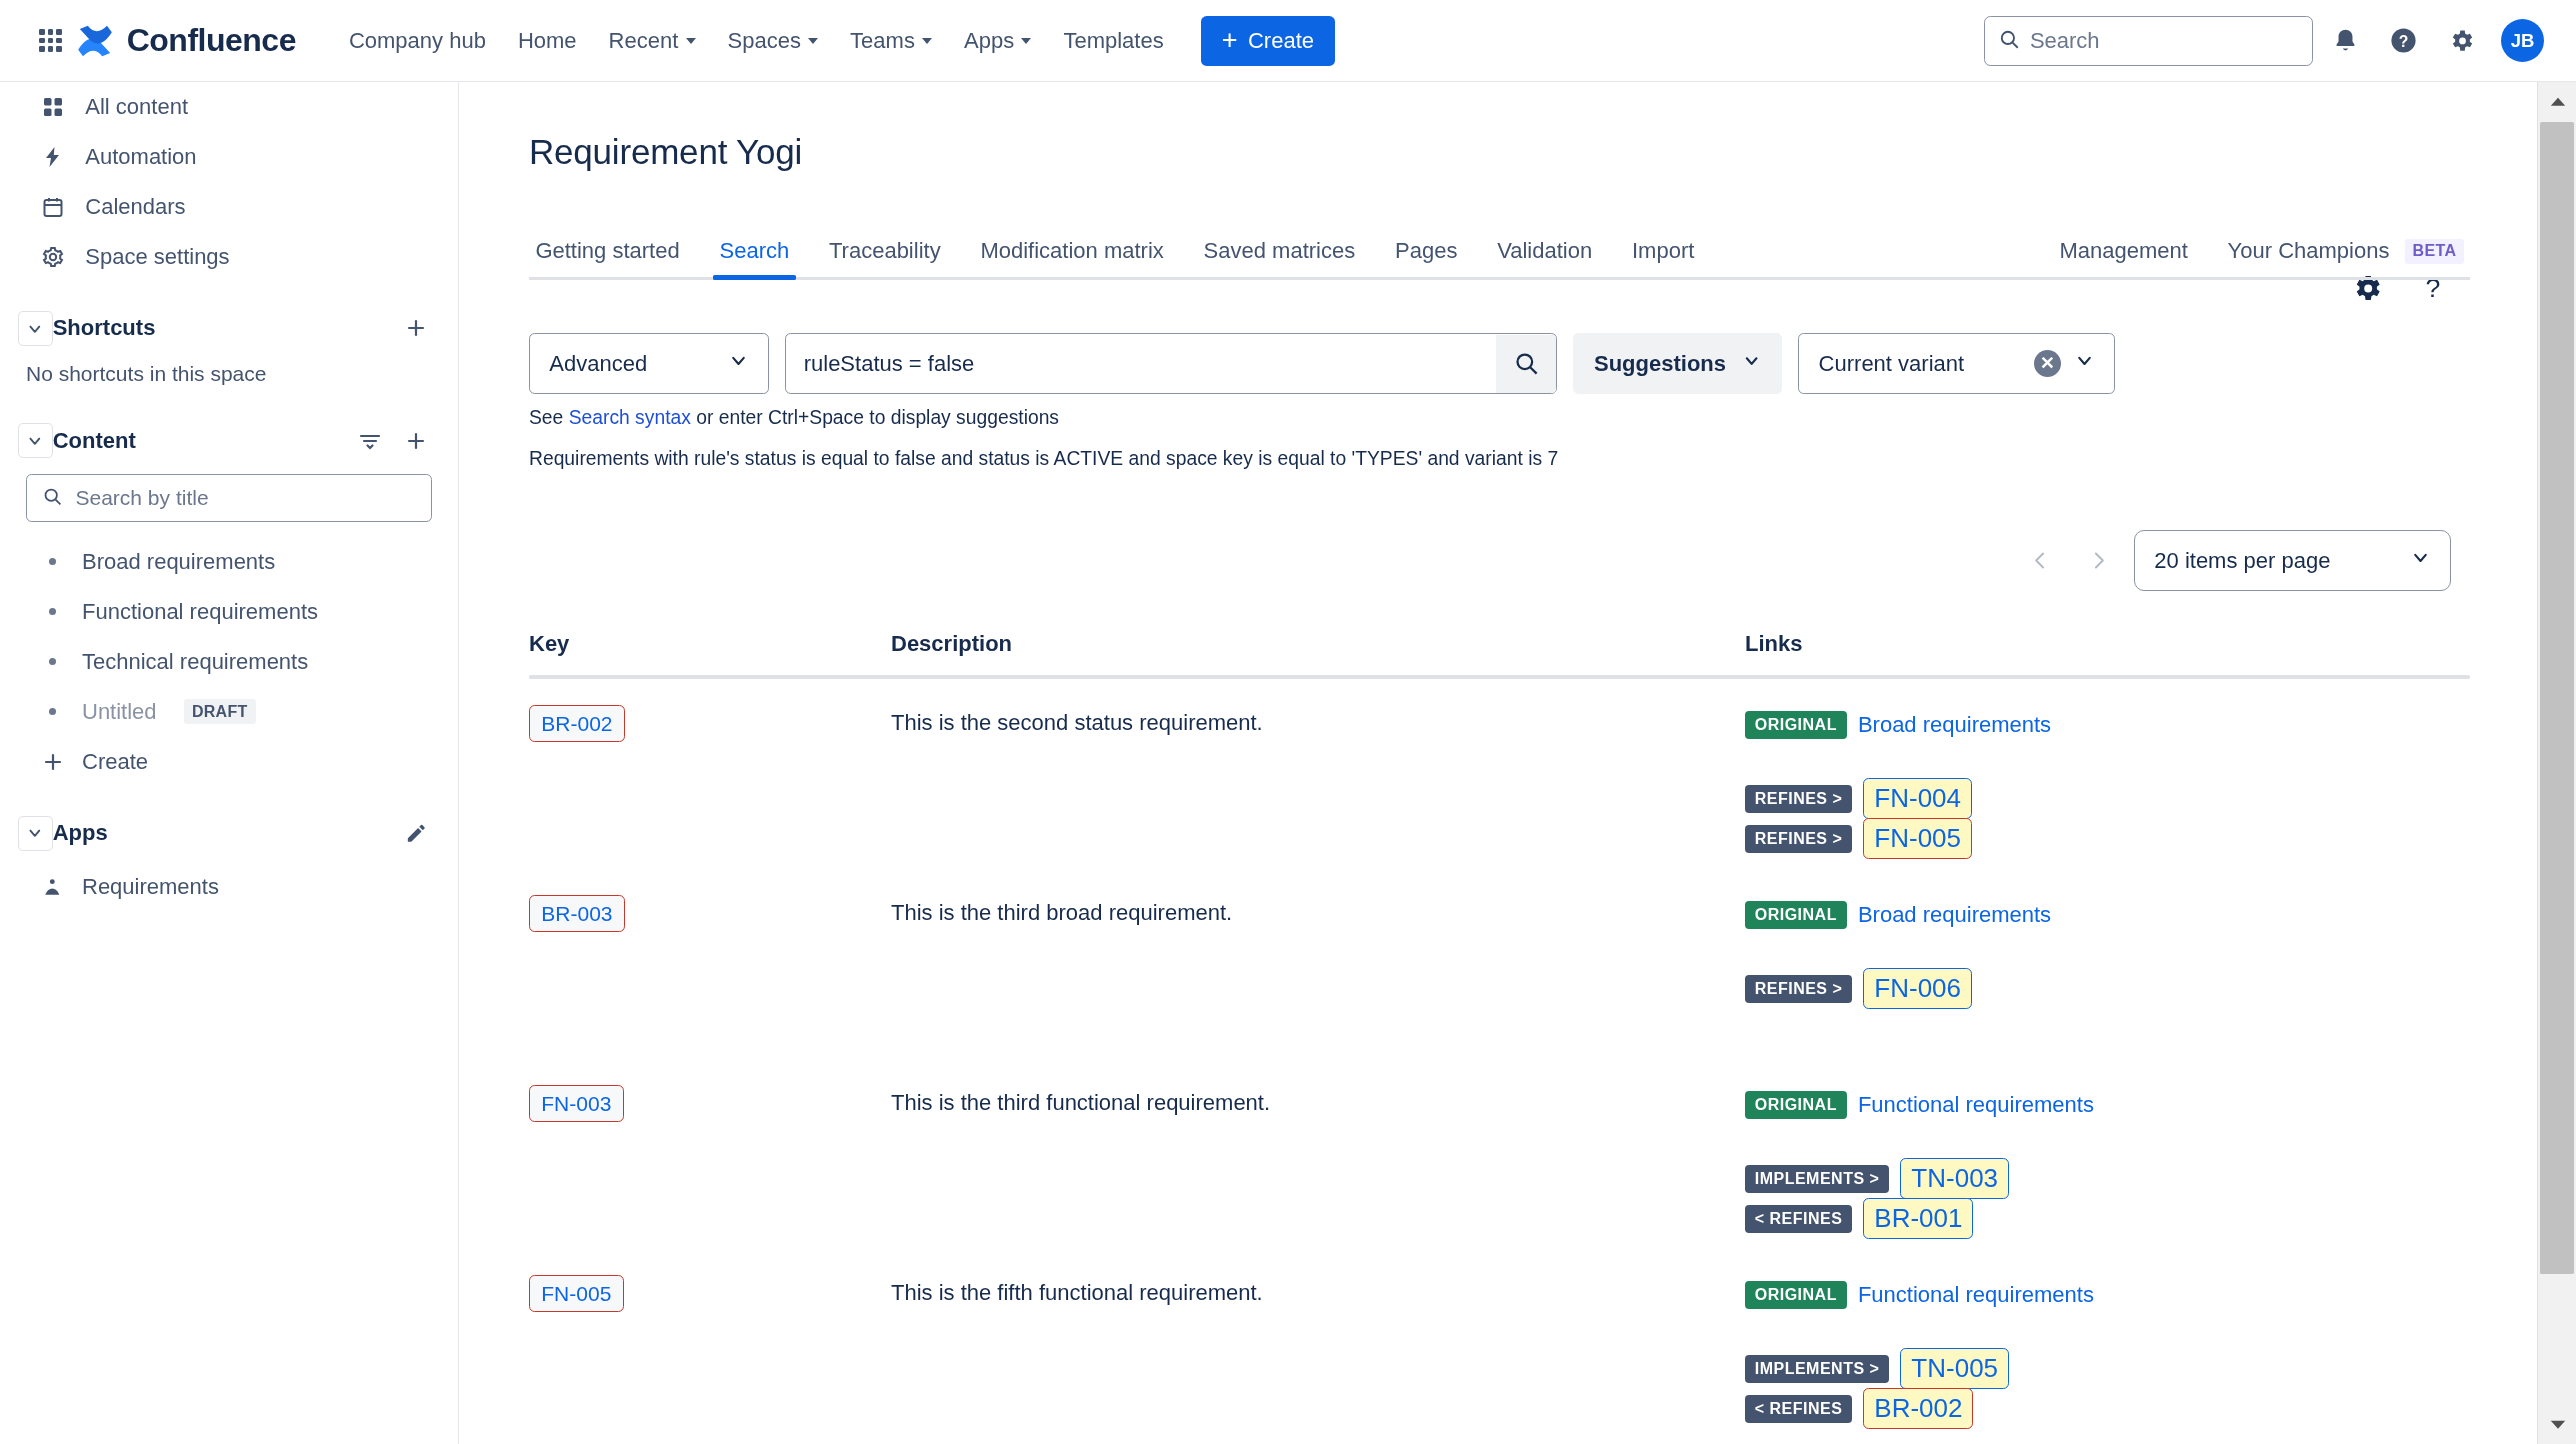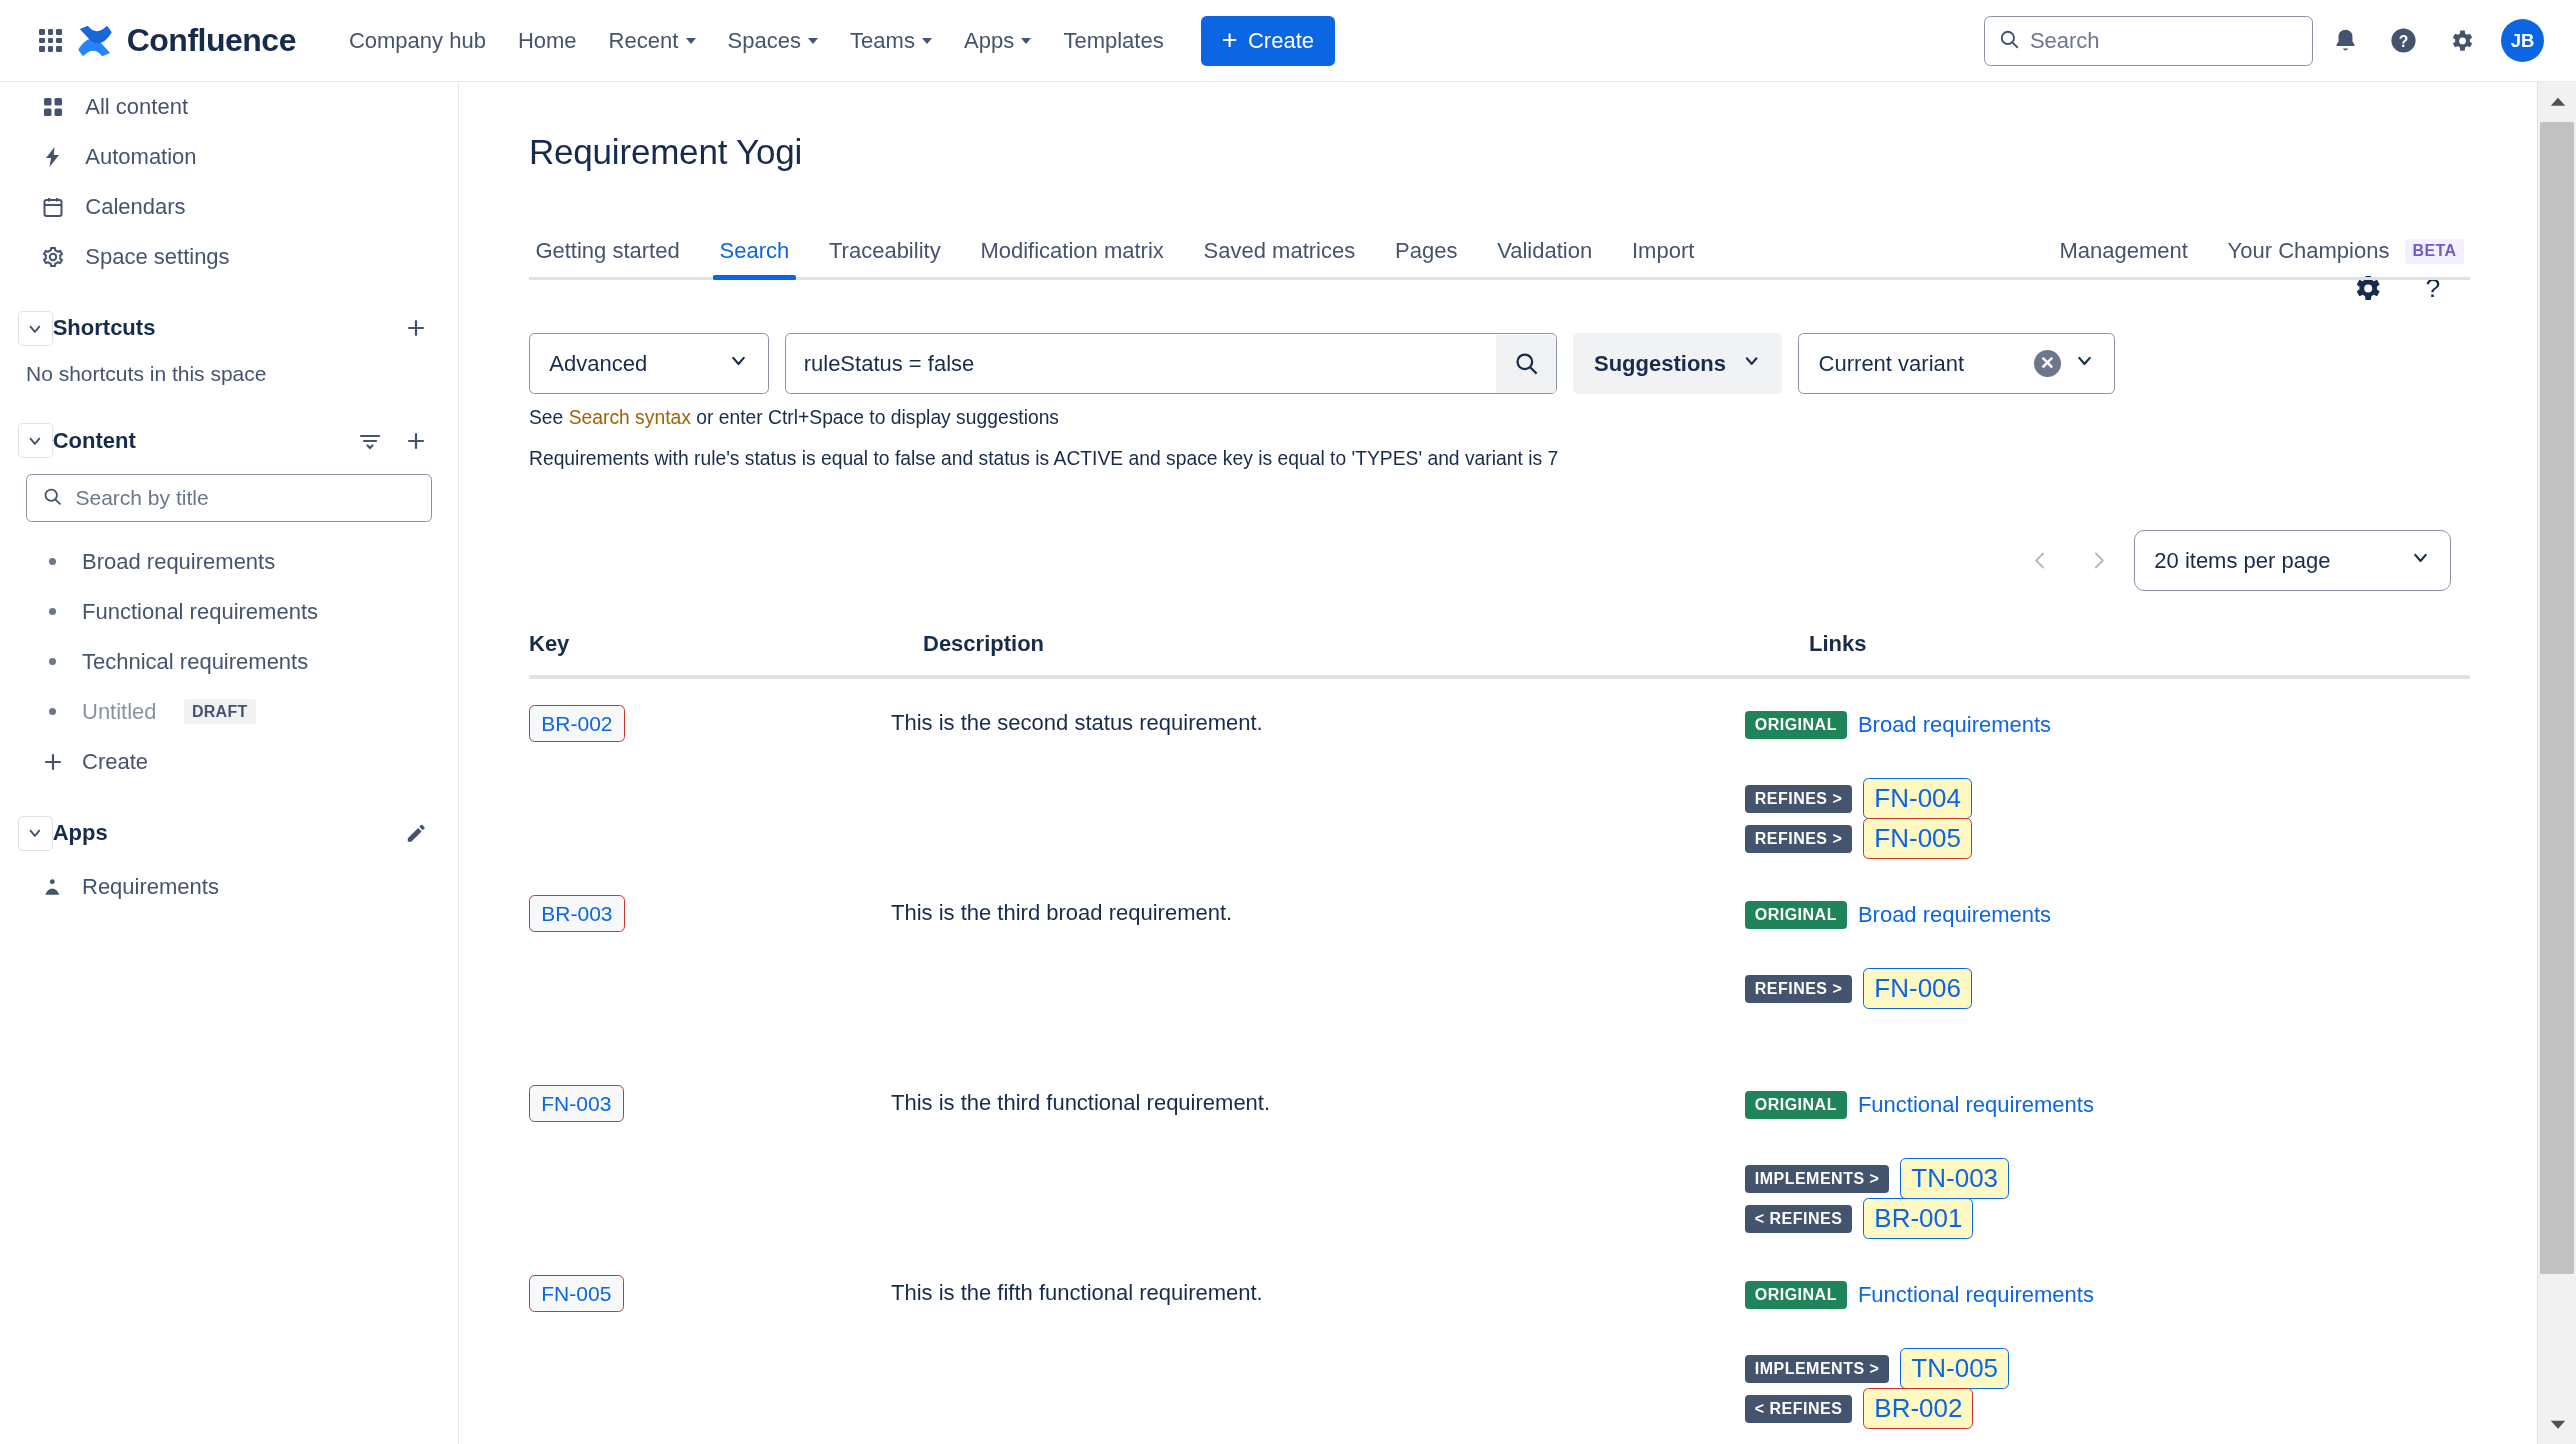--- a/index.html
+++ b/index.html
@@ -149,35 +149,35 @@
   .sel-variant {
     width: 317px; height: 61px; border: 1.6px solid #8993A4; border-radius: 5.6px; background: #fff;
     display: flex; align-items: center; padding: 0 19.3px; font-size: 22px; color: #172B4D; cursor: pointer; gap: 13px;
   }
   .clear-x {
     width: 27px; height: 27px; border-radius: 50%; background: #6B778C; color: #fff;
     display:flex; align-items:center; justify-content:center; font-size: 17.7px; font-weight: 700;
     margin-left: auto; cursor: pointer; line-height: 1;
   }
   .hint-line { font-size: 19.3px; color: #172B4D; margin: 13px 68px 0 68px; }
-  .hint-line a { color: #a16207; text-decoration: none; cursor: pointer; }
+  .hint-line a { color: #1d4ed8; text-decoration: none; cursor: pointer; }
   .summary-line { font-size: 19.3px; color: #172B4D; margin: 19.3px 68px 0 68px; }
 
   
   .pager-row { display: flex; align-items: center; justify-content: flex-end; margin: 60px 87px 0 68px; gap: 13px; }
   .pg-arrow { width: 45px; height: 45px; display: flex; align-items: center; justify-content: center; cursor: pointer; border-radius: 4px; }
   .per-page {
     width: 317px; height: 61px; border: 1.6px solid #8993A4; border-radius: 10px; background: #fff;
     display: flex; align-items: center; justify-content: space-between; padding: 0 19.3px;
     font-size: 22px; color: #172B4D; cursor: pointer; 
   }
 
   
   .results { margin: 40px 68px 0 68px; }
-  .thead { display: flex; padding-bottom: 17.7px; gap: 32px; }
+  .thead { display: flex; padding-bottom: 17.7px; }
   .th { font-size: 22px; font-weight: 700; color: #172B4D; }
   .col-key { flex: 0 0 362px; }
   .col-desc { flex: 0 0 854px; }
   .col-links { flex: 1; }
   .thr { height: 4px; background: #DFE1E6; border-radius: 1.6px; }
   .trow { display: flex; padding-top: 26px; min-height: 190px; }
   .key-chip {
     display: inline-block; border: 1.6px solid #C9372C; border-radius: 5.6px; background: #F7F8F9;
     color: #0C66E4; font-size: 21px; padding: 5.6px 11.3px; cursor: pointer;
   }

